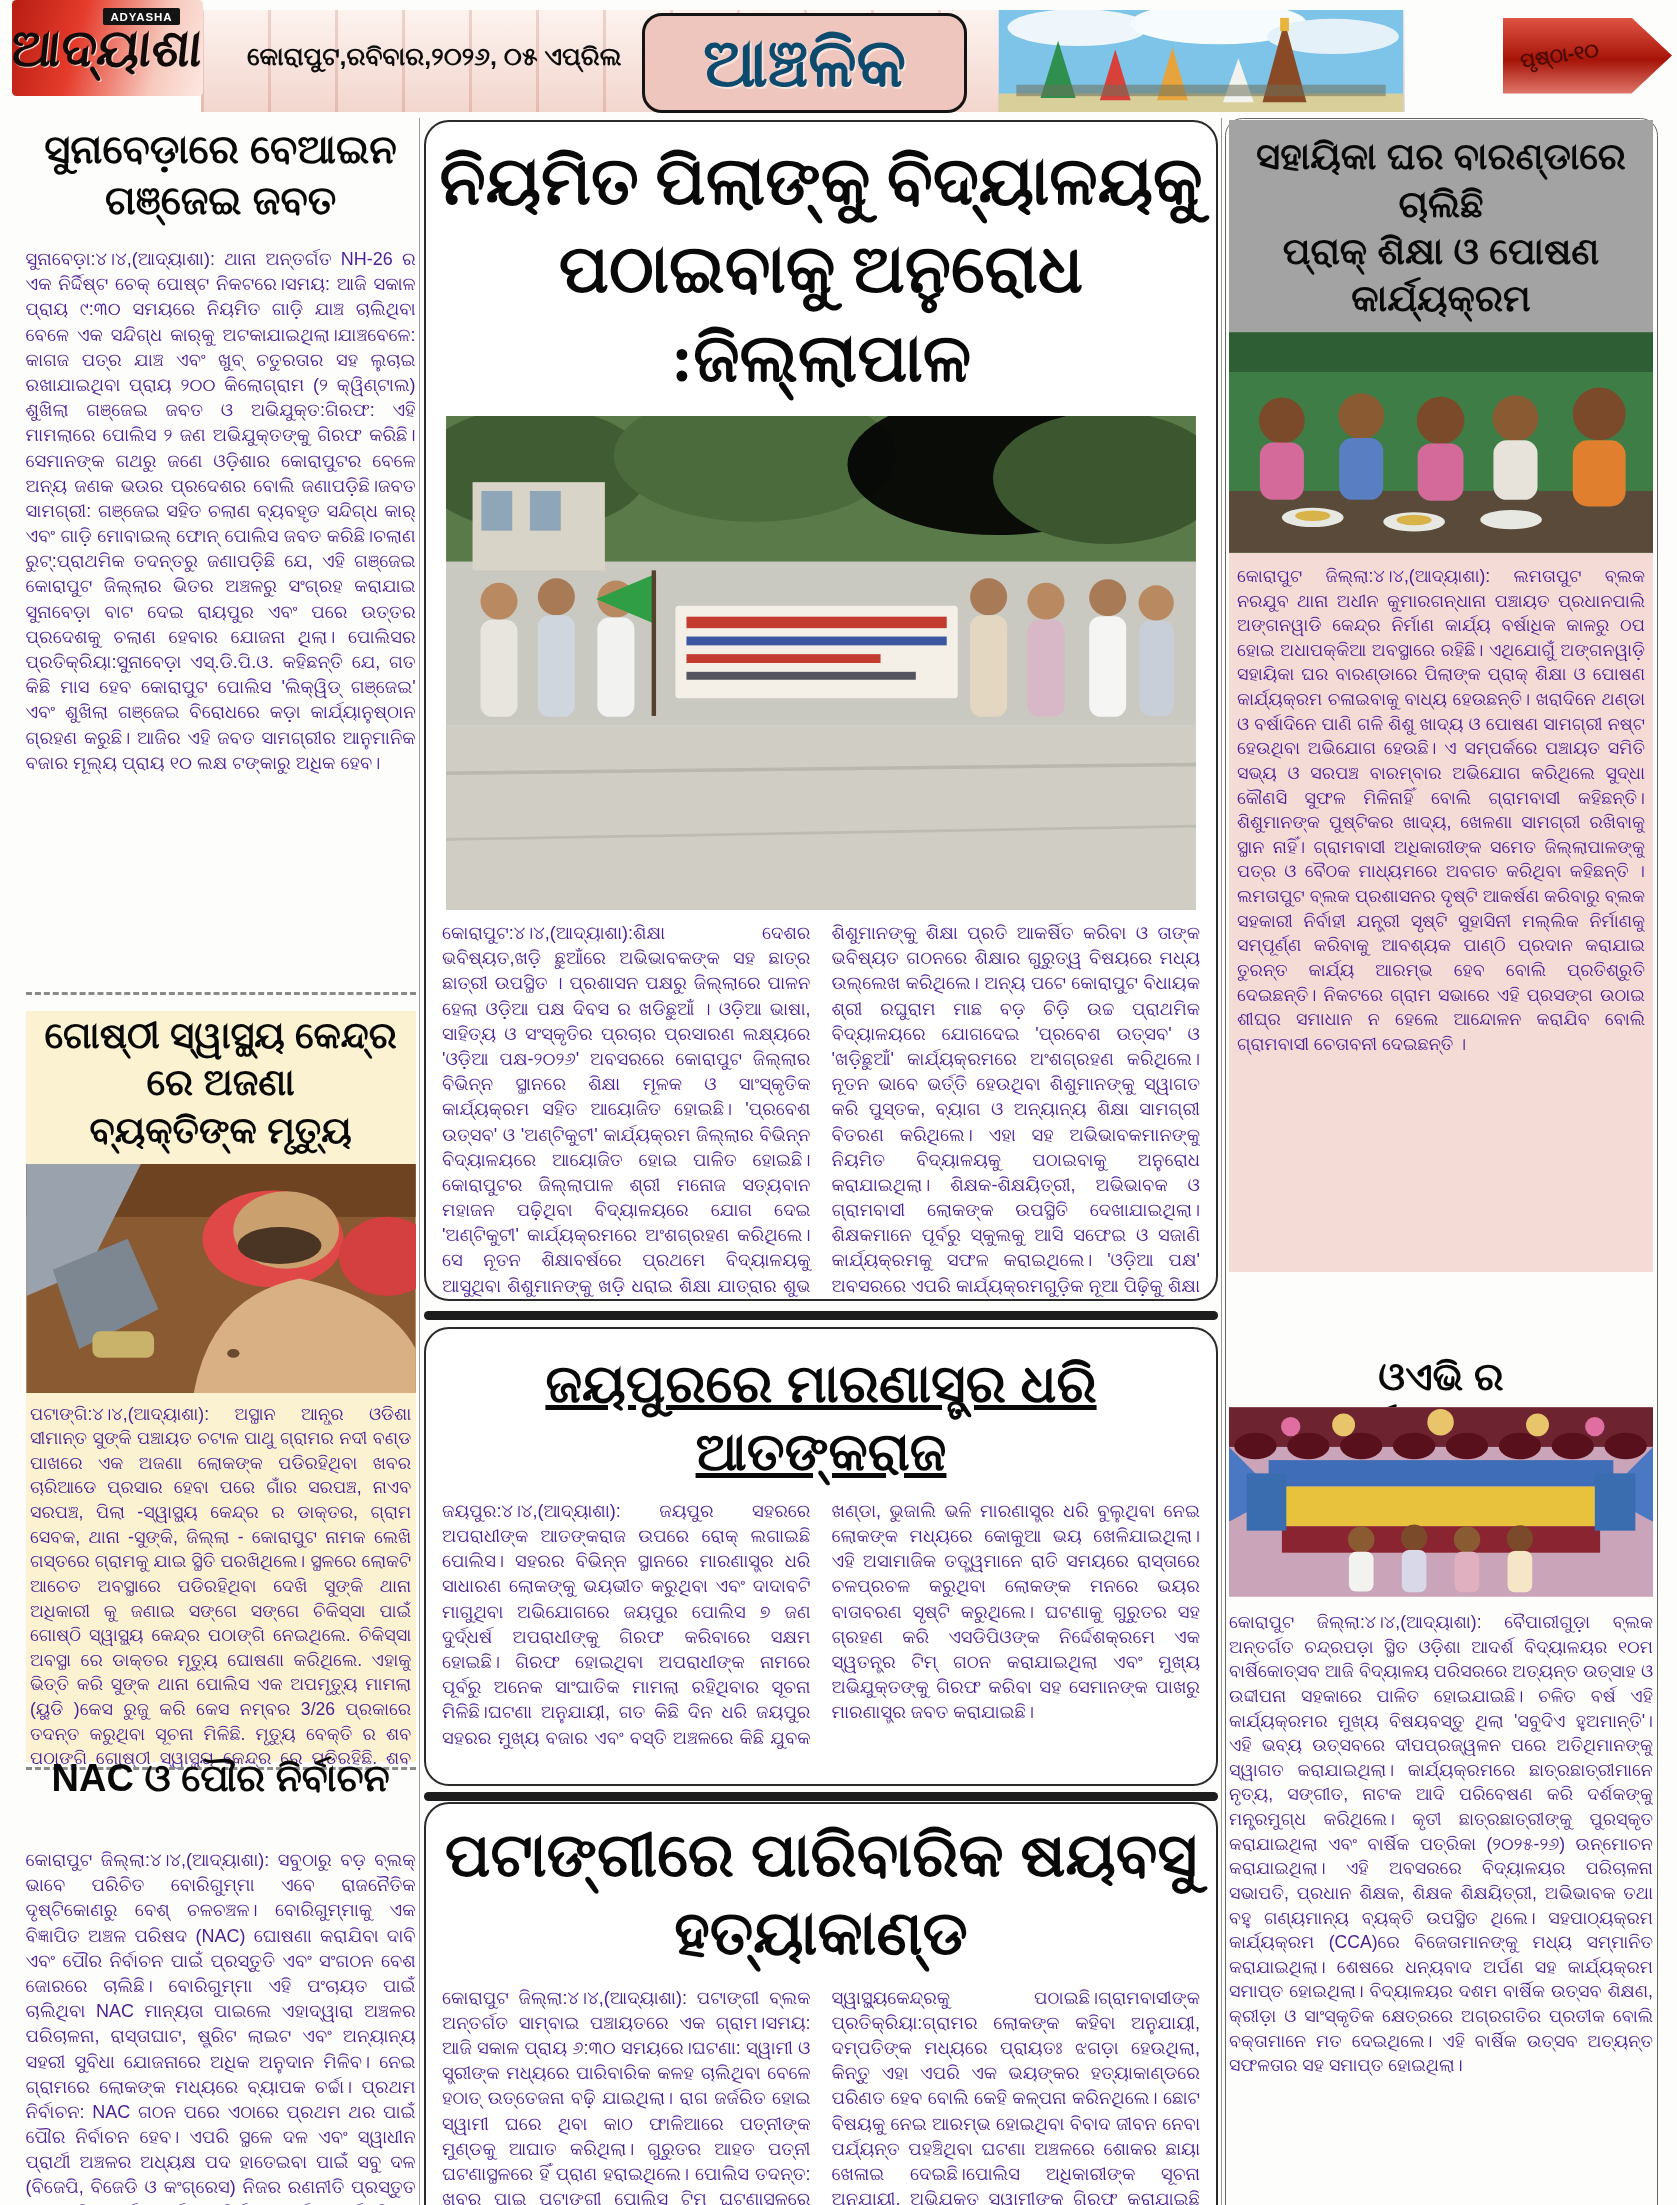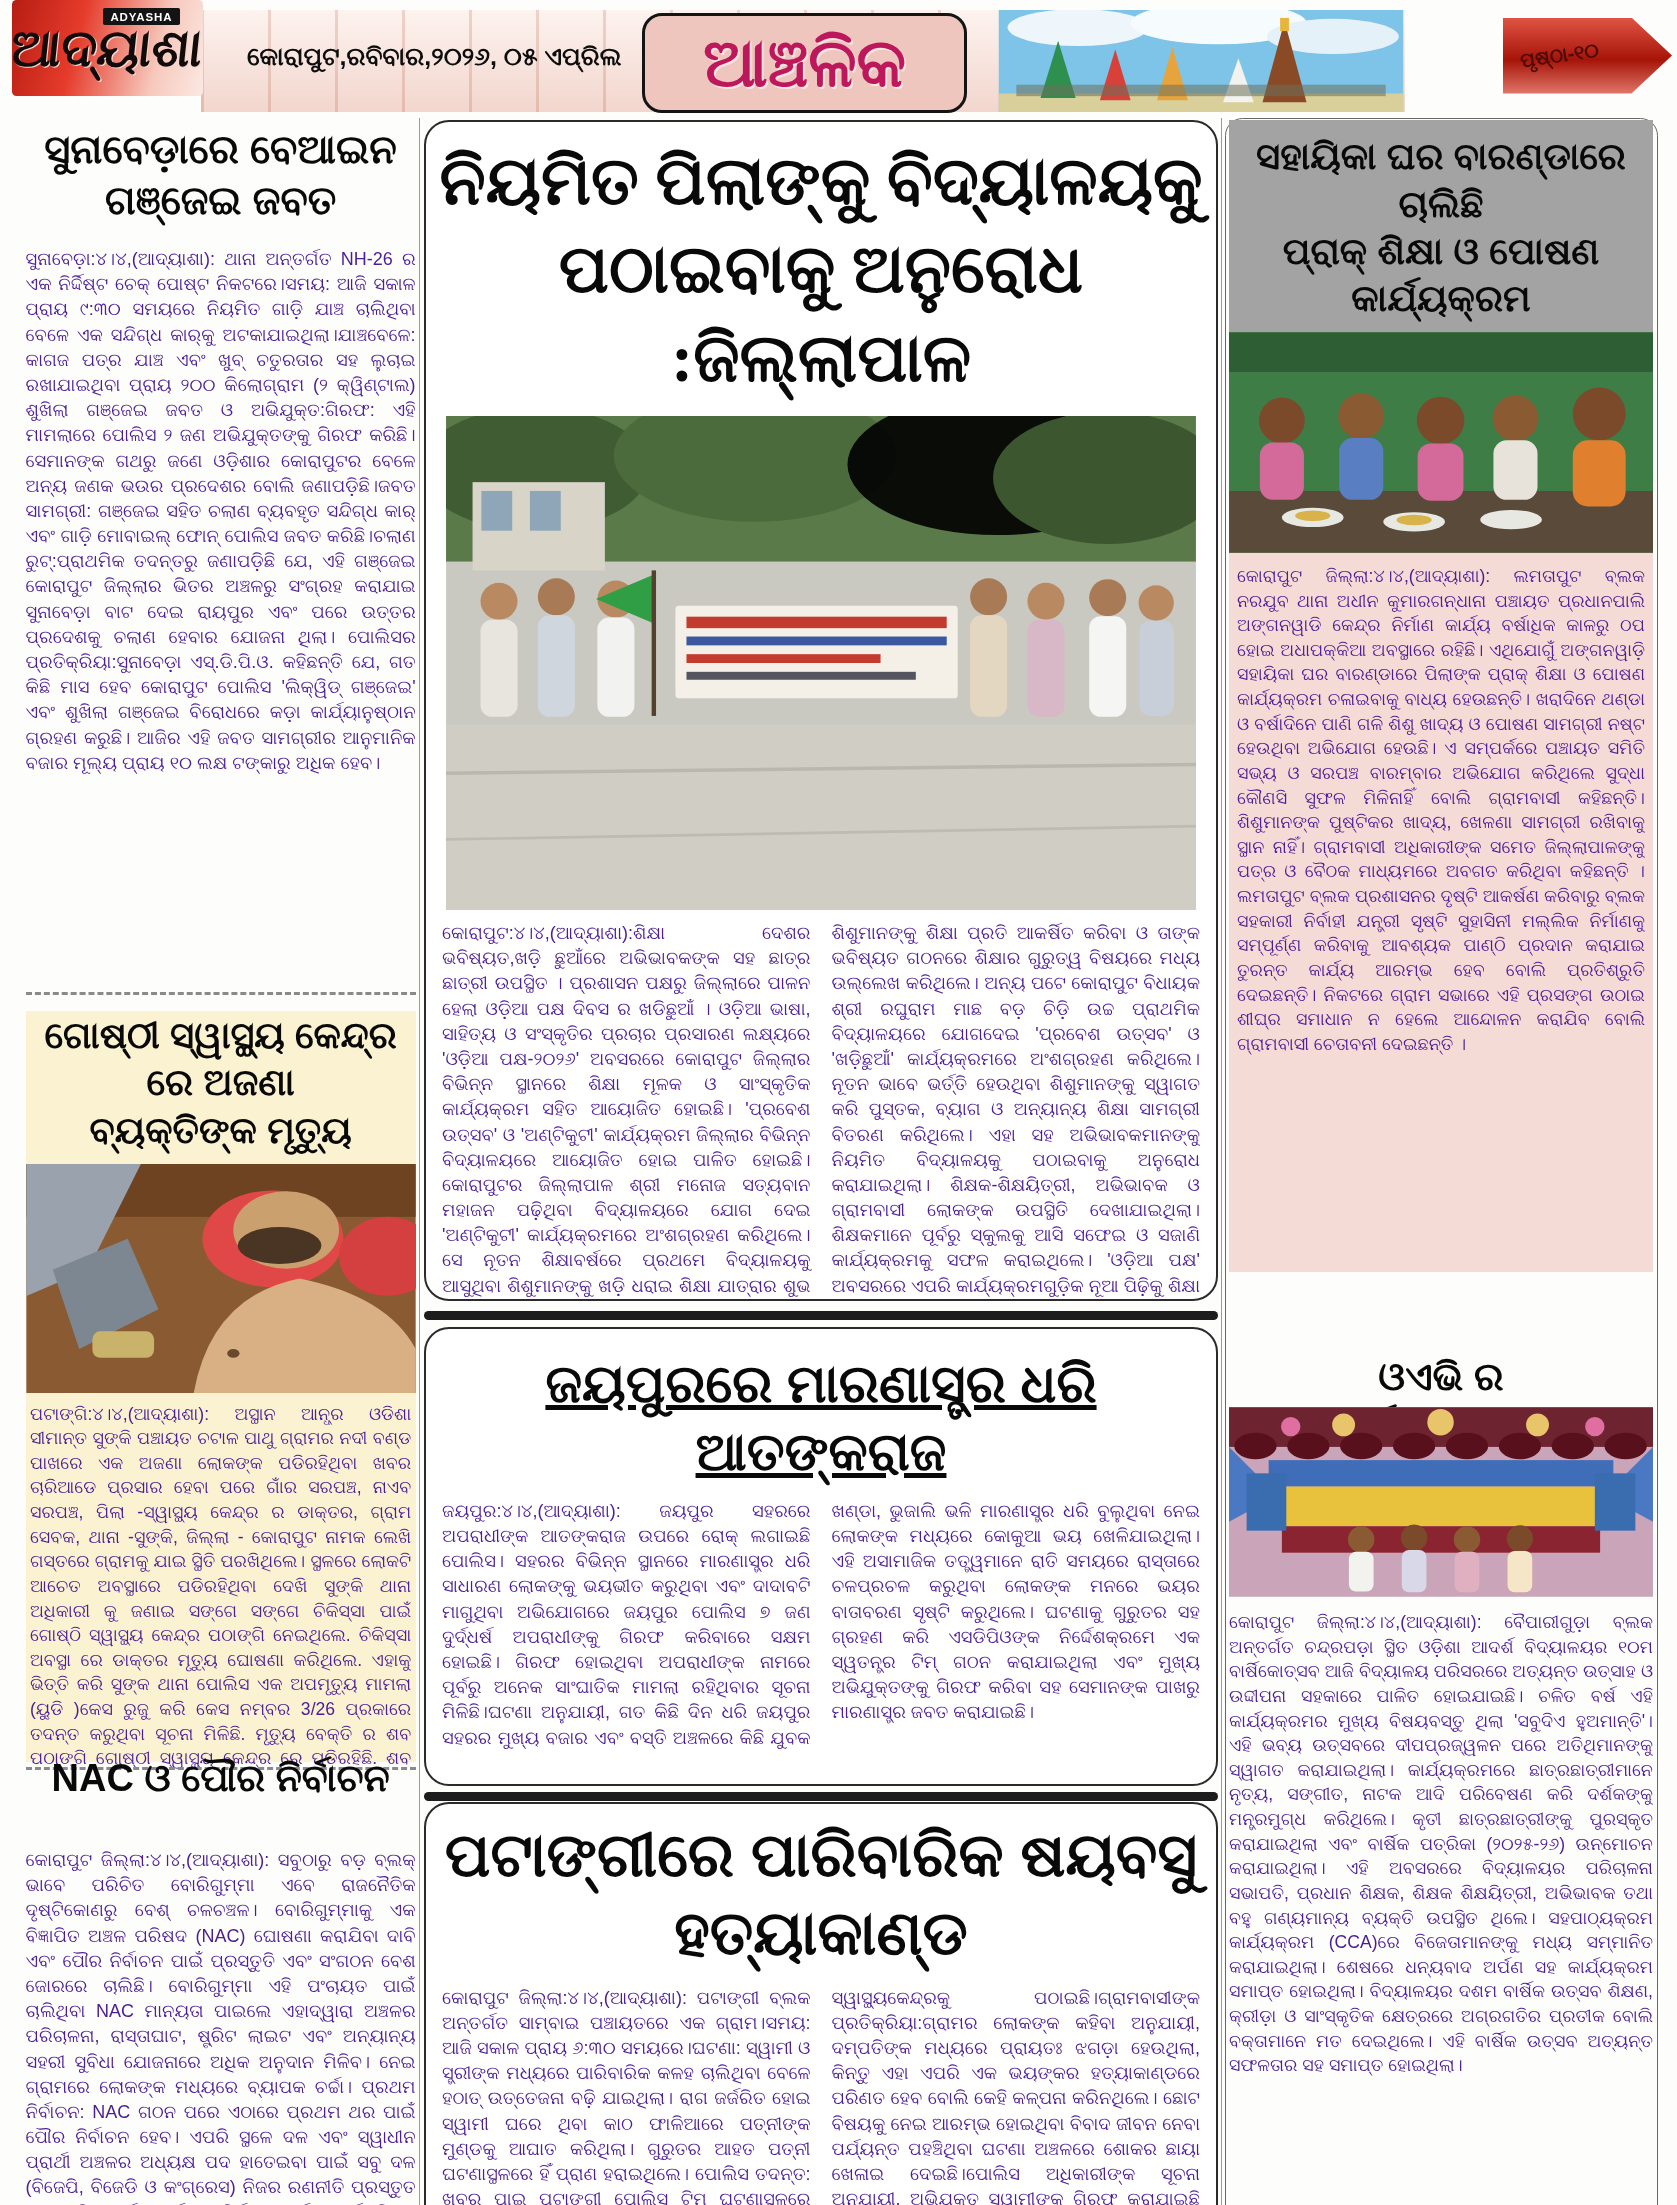--- a/index.html
+++ b/index.html
@@ -16,21 +16,21 @@
      background:linear-gradient(105deg,#b71c12 0%,#e53c2c 35%,#f7c9bd 75%,#fbe9e2 100%);
      display:flex;align-items:center;justify-content:center;}
   #logo-text{font-size:52px;font-weight:bold;color:#120b0a;transform:skewX(-6deg);
      text-shadow:1.3px 1.3px 0 #f3d7cf;}
   #logo-badge{position:absolute;top:8px;right:23px;background:#141414;color:#fff;
      font-size:11.5px;font-weight:bold;padding:2.6px 7px;letter-spacing:0.9px;border-radius:1.8px;}
   #dateline{left:247px;top:42px;width:388px;font-size:25px;font-weight:bold;color:#0d0d0d;}
   #section-box{left:642px;top:13.2px;width:319px;height:94px;background:#efc6bd;
      border:3.1px solid #141414;border-radius:20px;display:flex;align-items:center;
      justify-content:center;}
-  #section-title{font-size:67px;font-weight:bold;color:#be185d;text-shadow:1.8px 1.8px 0 rgba(255,255,255,.55);}
+  #section-title{font-size:67px;font-weight:bold;color:#0c4a6e;text-shadow:1.8px 1.8px 0 rgba(255,255,255,.55);}
   #temple-photo{left:998px;top:9.7px;width:406px;height:102px;}
   #page-arrow{left:1503px;top:17.6px;width:169px;height:76px;
      background:linear-gradient(180deg,#e05444,#a61408 55%,#e0766a);
      clip-path:polygon(0 0,76% 0,100% 50%,76% 100%,0 100%);
      display:flex;align-items:center;justify-content:flex-start;padding-left:17px;box-sizing:border-box;}
   #page-label{font-size:20px;font-weight:bold;color:#4e0b06;transform:rotate(-8deg);}
   
   .vrule{width:1.3px;background:#9a9a9a;top:118px;height:2602px;}
   
   .headline{font-weight:bold;text-align:center;line-height:1.28;color:#090909;}

